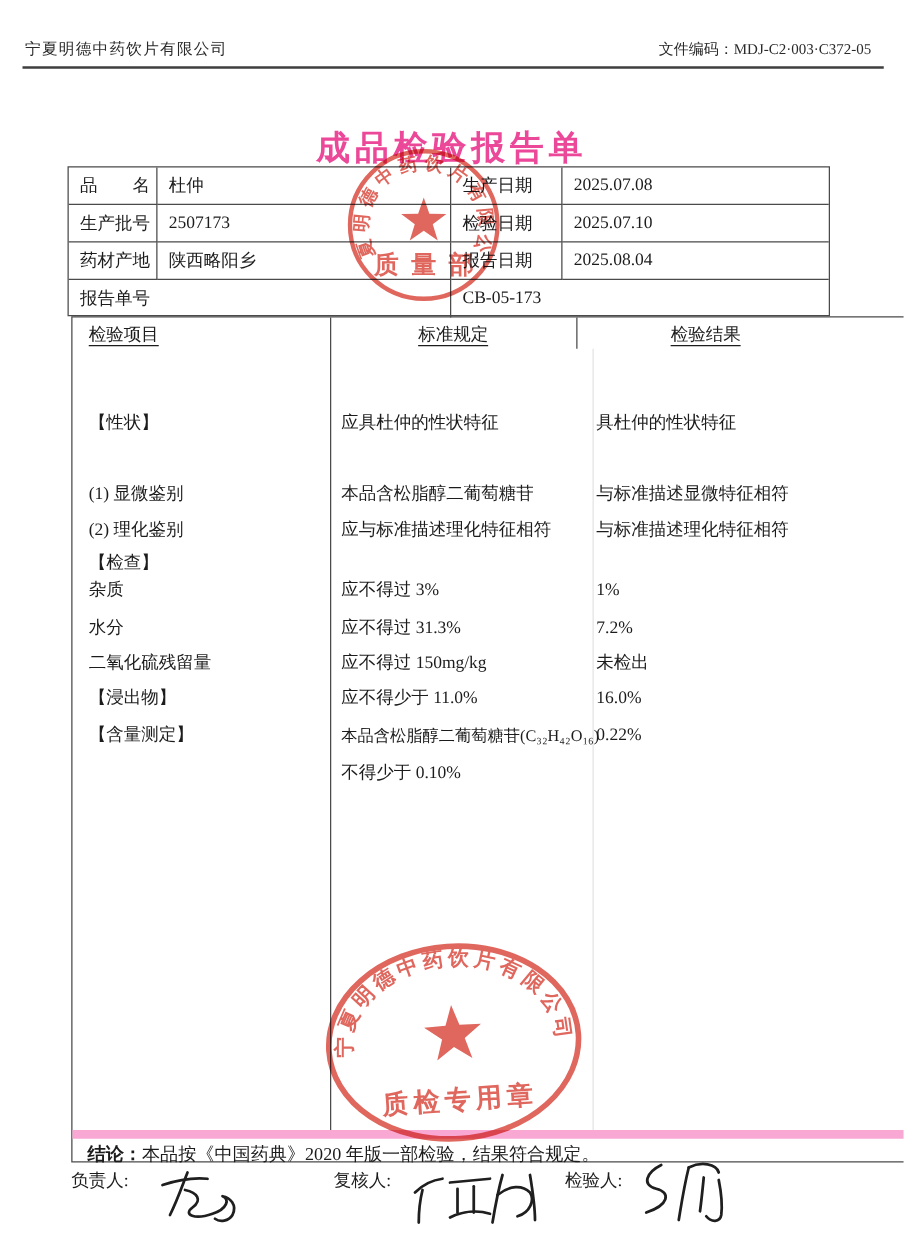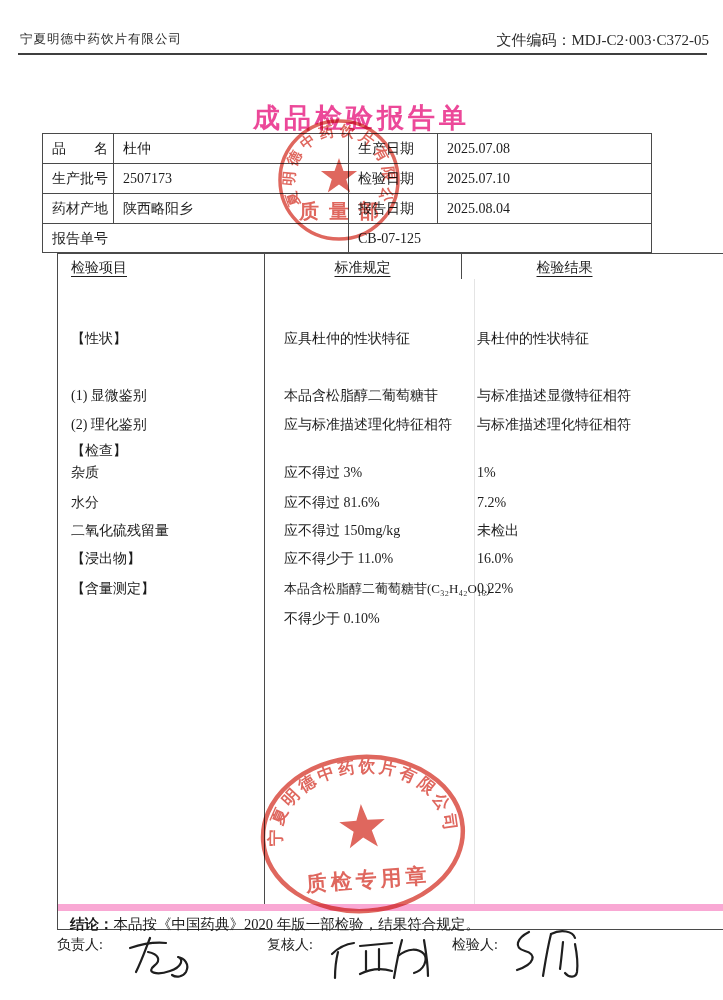--- a/index.html
+++ b/index.html
@@ -6,28 +6,28 @@
   .page{
     position:relative;
     width:723px;height:1000px;
     background:#ffffff;
     font-family:"Liberation Serif","DejaVu Serif",serif;
     color:#1c1c1c;
     overflow:hidden;
   }
   
   .hdr-company{position:absolute;left:20px;top:31px;font-size:12.5px;letter-spacing:1px;color:#2a2a2a;}
-  .hdr-code{position:absolute;right:14px;top:31px;font-size:15px;color:#2a2a2a;text-align:right;}
+  .hdr-code{position:absolute;right:26px;top:31px;font-size:12px;color:#2a2a2a;text-align:right;}
   .hdr-rule{position:absolute;left:18px;right:16px;top:53px;border-top:2.5px solid #3f3f3f;}
   
   .title{position:absolute;left:0;top:100px;width:100%;text-align:center;
          font-size:27px;font-weight:bold;letter-spacing:4px;color:#ec4899;}
   
   .info-table{
-    position:absolute;left:42px;top:133px;width:610px;height:120px;
+    position:absolute;left:54px;top:133px;width:610px;height:120px;
     display:grid;
     grid-template-columns:71px 235px 89px 213px;
     grid-template-rows:repeat(4,30px);
     border:1px solid #4a4a4a;
     box-sizing:border-box;
     font-size:14px;
   }
   .info-table .cell{border-right:1px solid #4a4a4a;border-bottom:1px solid #4a4a4a;
     display:flex;align-items:center;padding-left:9px;box-sizing:border-box;white-space:nowrap;}
   .info-table .cell.last-col{border-right:none;}
@@ -43,21 +43,21 @@
   .vline-hdr{position:absolute;left:403px;top:0;width:1px;height:25px;background:#4a4a4a;}
   .vline-faint{position:absolute;left:416px;top:25px;width:1px;height:625px;background:#e4e4e4;}
   .mt-header{position:absolute;top:5px;left:0;width:100%;height:22px;}
   .mt-header span{text-decoration:underline;text-underline-offset:4px;text-decoration-thickness:1px;}
   .mt-h1{position:absolute;left:13px;}
   .mt-h2{position:absolute;left:206px;width:197px;text-align:center;}
   .mt-h3{position:absolute;left:403px;width:207px;text-align:center;}
   .mt-row{position:absolute;left:0;width:100%;height:20px;line-height:20px;
     display:grid;grid-template-columns:206px 210px 194px;}
   .mt-row .c1{padding-left:13px;white-space:nowrap;}
-  .mt-row .c2{padding-left:20px;white-space:nowrap;overflow:visible;}
+  .mt-row .c2{padding-left:9px;white-space:nowrap;overflow:visible;}
   .mt-row .c3{padding-left:3px;white-space:nowrap;}
   .mt-row.small .c2{font-size:13px;text-align:center;}
   .conclusion{
     position:absolute;left:0;top:650px;width:100%;height:26px;line-height:26px;
     border-top:7px solid #f9a8d4;box-sizing:border-box;padding-left:12px;font-size:14.5px;
     white-space:nowrap;
   }
   .conclusion .bold{font-weight:bold;}
   
   .sig-label{position:absolute;top:936px;font-size:14px;}
@@ -100,21 +100,21 @@
     <div class="cell">2507173</div>
     <div class="cell">检验日期</div>
     <div class="cell last-col">2025.07.10</div>
 
     <div class="cell">药材产地</div>
     <div class="cell">陕西略阳乡</div>
     <div class="cell">报告日期</div>
     <div class="cell last-col">2025.08.04</div>
 
     <div class="cell span2a last-row">报告单号</div>
-    <div class="cell span2b last-col last-row">CB-07-125</div>
+    <div class="cell span2b last-col last-row">CB-05-173</div>
   </div>
 
   <div class="main-table">
     <div class="vline-main"></div>
     <div class="vline-hdr"></div>
     <div class="vline-faint"></div>
 
     <div class="mt-header">
       <span class="mt-h1">检验项目</span>
       <span class="mt-h2">标准规定</span>
@@ -141,21 +141,21 @@
       <span class="c2"></span>
       <span class="c3"></span>
     </div>
     <div class="mt-row" style="top:209px">
       <span class="c1">杂质</span>
       <span class="c2">应不得过 3%</span>
       <span class="c3">1%</span>
     </div>
     <div class="mt-row" style="top:239px">
       <span class="c1">水分</span>
-      <span class="c2">应不得过 81.6%</span>
+      <span class="c2">应不得过 31.3%</span>
       <span class="c3">7.2%</span>
     </div>
     <div class="mt-row" style="top:267px">
       <span class="c1">二氧化硫残留量</span>
       <span class="c2">应不得过 150mg/kg</span>
       <span class="c3">未检出</span>
     </div>
     <div class="mt-row" style="top:295px">
       <span class="c1">【浸出物】</span>
       <span class="c2">应不得少于 11.0%</span>

